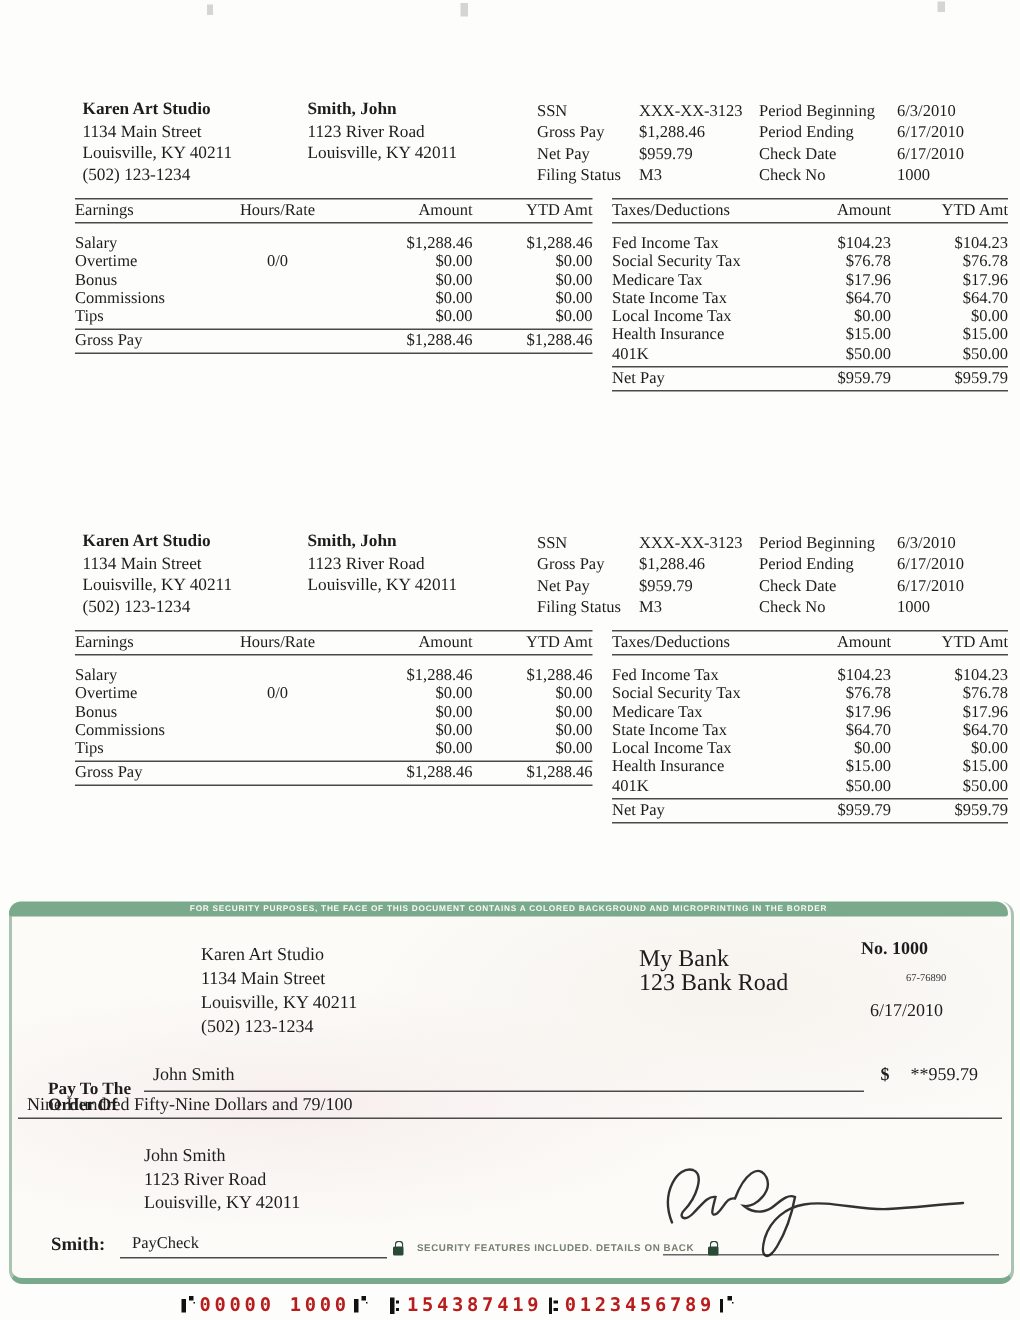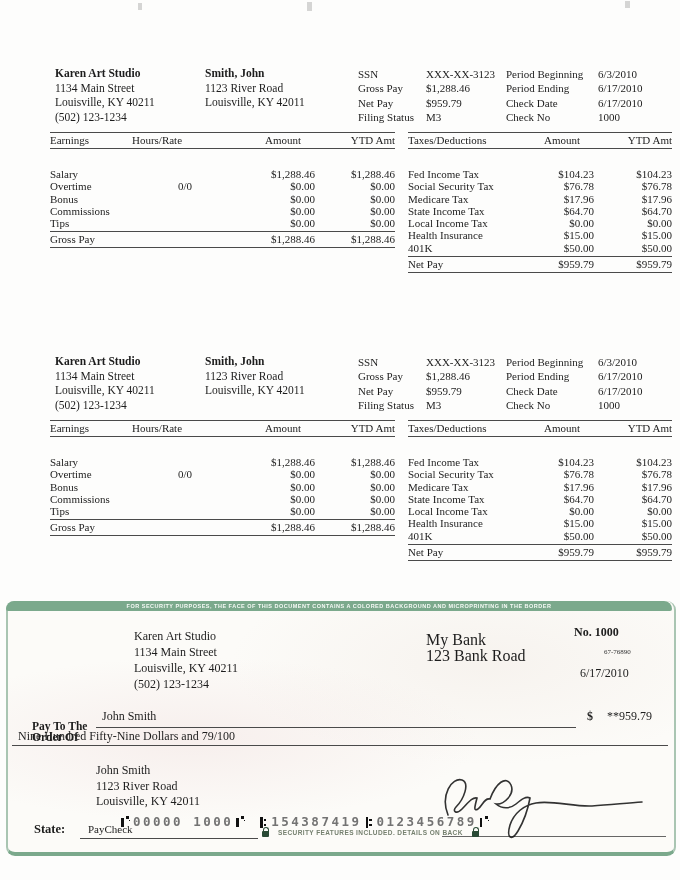--- a/index.html
+++ b/index.html
@@ -16,22 +16,22 @@
   .employee{position:absolute;left:205px;top:0;font-size:11.5px;line-height:14.5px;}
   .bold{font-weight:bold;}
   .info-grid{position:absolute;left:358px;top:3px;display:grid;
              grid-template-columns:62px 74px 86px 62px;column-gap:6px;row-gap:3.4px;
              font-size:11px;line-height:11px;}
   .tables{position:absolute;left:0;top:66px;width:680px;}
   .tbl{position:absolute;top:0;font-size:11px;}
   .tbl-earn{left:50px;width:345px;}
   .tbl-ded{left:408px;width:264px;}
   .thead{display:flex;border-top:1.5px solid #4a4a4a;border-bottom:1.5px solid #4a4a4a;
-         padding:1px 0 2px 0;gap:14px;}
-  .rows{margin-top:19px;}
+         padding:1px 0 2px 0;}
+  .rows{margin-top:7px;}
   .row{display:flex;line-height:12.3px;}
   .trow{display:flex;border-top:1.5px solid #4a4a4a;border-bottom:1.5px solid #4a4a4a;
         margin-top:2px;padding:1px 0;line-height:12.5px;}
   .c-label{flex:1;text-align:left;}
   .c-hours{width:90px;text-align:center;}
   .c-amt{width:85px;text-align:right;}
   .c-ytd{width:80px;text-align:right;}
   .d-label{flex:1;text-align:left;}
   .d-amt{width:70px;text-align:right;}
   .d-ytd{width:78px;text-align:right;}
@@ -72,23 +72,23 @@
              border-bottom:1.5px solid #4a4a4a;}
   .security-row{position:absolute;left:254px;top:227px;display:flex;align-items:center;gap:9px;}
   .security-row span{font-family:"Liberation Sans",sans-serif;font-size:6.5px;font-weight:bold;
                      letter-spacing:.4px;color:#75806f;white-space:nowrap;}
   .lock{display:inline-block;width:7px;height:6px;background:#294a35;border-radius:1px;
         position:relative;margin-top:3px;}
   .lock::before{content:"";position:absolute;top:-4px;left:1px;width:4px;height:4px;
                 border:1.2px solid #294a35;border-bottom:none;border-radius:3px 3px 0 0;}
 
   
-  .micr{position:absolute;left:118px;top:814px;display:flex;align-items:center;
+  .micr{position:absolute;left:118px;top:862px;display:flex;align-items:center;
         font-family:"DejaVu Sans Mono",monospace;font-weight:bold;font-size:12.5px;
-        letter-spacing:2.5px;color:#737373;white-space:nowrap;}
+        letter-spacing:2.5px;color:#b91c1c;white-space:nowrap;}
   .micr-sym{display:inline-block;width:9px;height:12px;position:relative;margin:0 3px;}
   .micr-onus::before{content:"";position:absolute;left:0;top:2px;width:2.5px;height:9px;background:#111;}
   .micr-onus::after{content:"";position:absolute;right:1px;top:0;width:3px;height:3px;background:#111;
                     box-shadow:2px 3px 0 -1px #111;}
   .micr-transit::before{content:"";position:absolute;left:1px;top:1px;width:2.5px;height:11px;background:#111;}
   .micr-transit::after{content:"";position:absolute;right:2px;top:3px;width:2.5px;height:2.5px;background:#111;
                        box-shadow:0 5px 0 #111;}
 </style>
 </head>
 <body>
@@ -394,21 +394,21 @@
       <div>John Smith</div>
       <div>1123 River Road</div>
       <div>Louisville, KY 42011</div>
     </div>
 
     <div class="sig-line"></div>
     <svg class="sig" viewBox="0 0 238 76">
       <path d="M16 48 C8 28 20 10 30 13 C38 16 32 32 24 40 C20 44 24 48 30 42 C36 36 40 30 45 31 C43 39 41 45 46 42 C51 38 52 31 58 32 C64 16 74 8 79 18 C83 27 72 38 64 37 C70 42 78 42 84 37 C90 32 94 29 98 31 C96 42 92 54 86 64 C80 74 74 72 78 58 C82 46 92 38 104 36 C120 33 142 40 160 39 C178 38 194 36 210 35" fill="none" stroke="#1c1c1c" stroke-width="1.6" stroke-linecap="round" opacity="0.9"></path>
     </svg>
 
-    <div class="memo-label">State:</div>
+    <div class="memo-label">Smith:</div>
     <div class="memo-line"></div>
     <div class="memo-value">PayCheck</div>
 
     <div class="security-row">
       <i class="lock"></i>
       <span>SECURITY FEATURES INCLUDED. DETAILS ON BACK</span>
       <i class="lock"></i>
     </div>
   </div>
 

